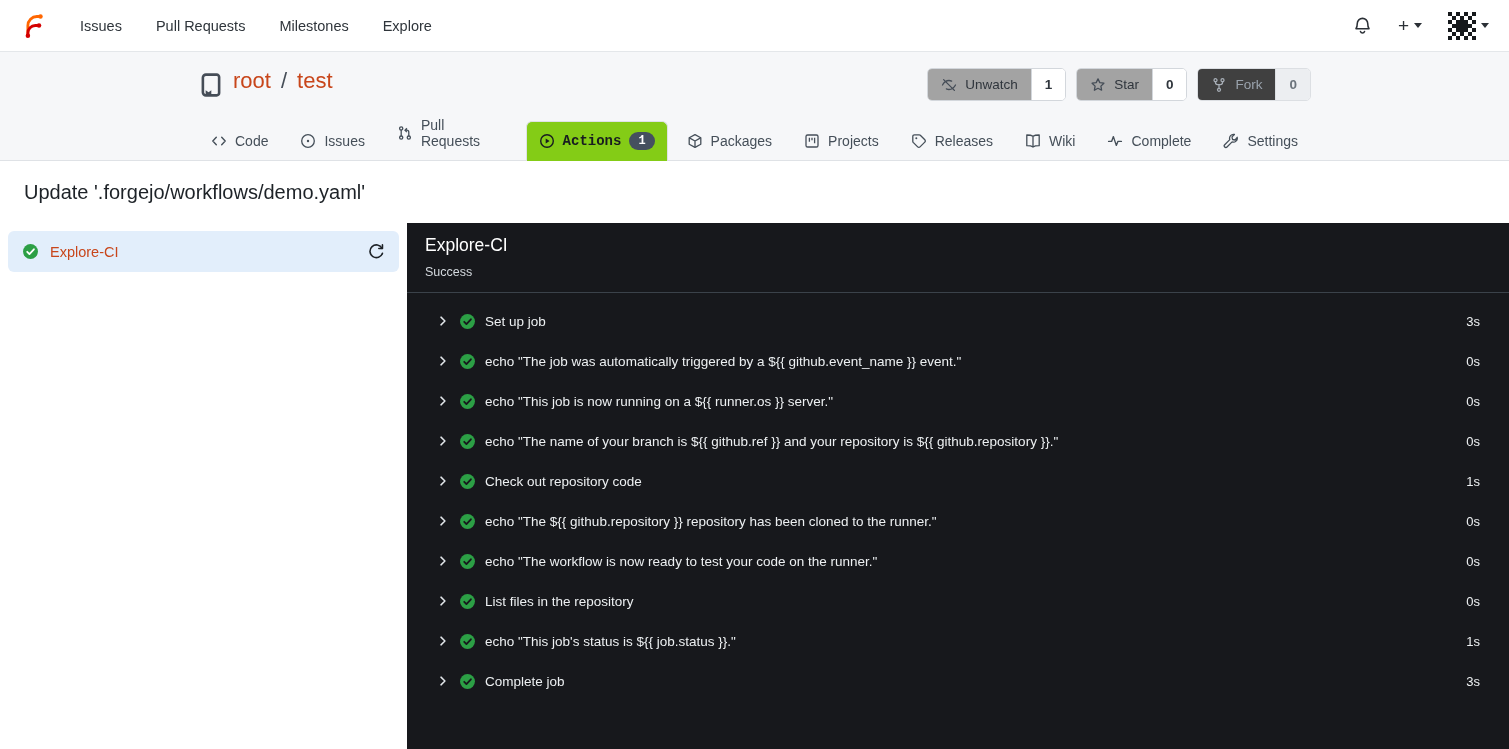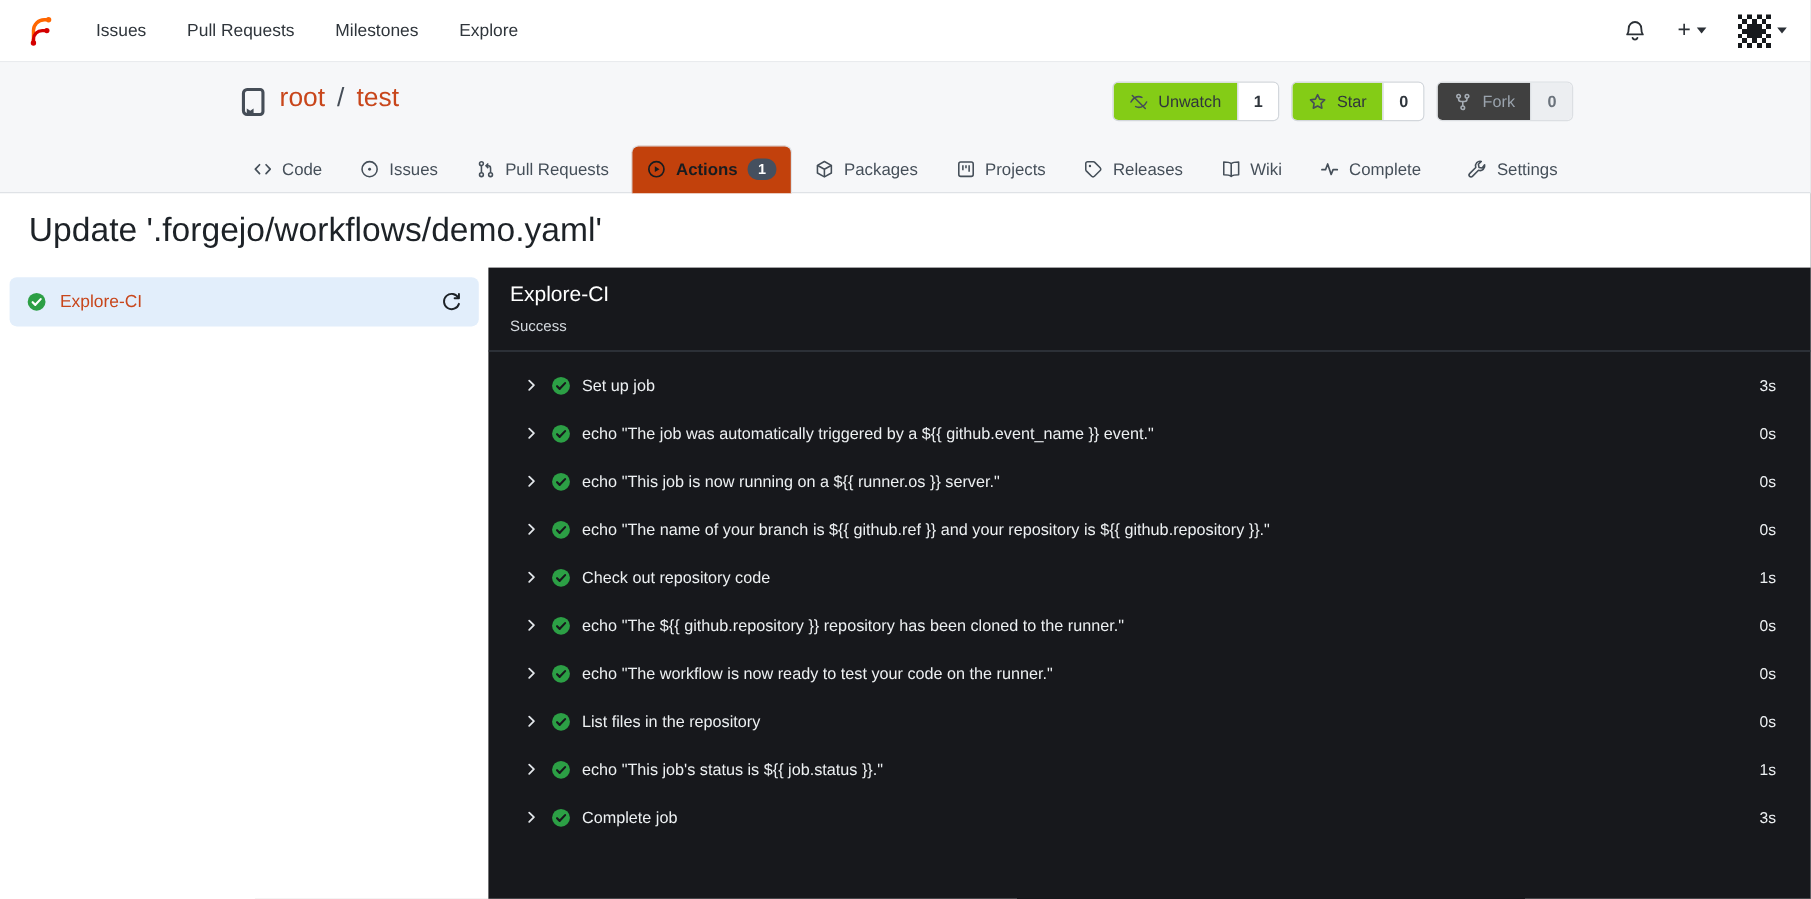--- a/index.html
+++ b/index.html
@@ -27,46 +27,46 @@
   
   .repo-header { background:#f6f7f9; border-bottom:1px solid #dfe2e6; height:109px; }
   .repo-inner { width:1113px; margin:0 auto; height:100%; display:flex; flex-direction:column; }
   .repo-title-row { display:flex; gap:9px; padding-top:16px; }
   .repo-icon { color:#454d57; }
   .repo-link { color:var(--accent); font-size:22px; cursor:pointer; text-decoration:none; }
   .slash { font-size:22px; color:#454d57; margin:0 1px; }
   .repo-actions { margin-left:auto; display:flex; gap:10px; }
   .btn-group { display:flex; border:1px solid #d3d7dc; border-radius:5px; overflow:hidden;
                background:#fff; height:33px; align-items:stretch; }
-  .btn { display:flex; align-items:center; gap:8px; padding:0 13px; font-size:13.5px; background:#84cc16;
+  .btn { display:flex; align-items:center; gap:8px; padding:0 13px; font-size:13.5px; background:#a3a3a3;
          border:none; color:#2f353c; cursor:pointer; font-family:inherit; }
   .btn .icon { color:#454d57; }
   .btn-count { display:flex; align-items:center; padding:0 13px; border-left:1px solid #d3d7dc;
                font-size:13.5px; font-weight:700; background:#fff; color:#2f353c; cursor:pointer;
                text-decoration:none; }
   .btn-group.disabled { border-color:#dcdfe3; }
   .btn-group.disabled .btn { color:#9aa3ad; background:#404040; cursor:default; }
   .btn-group.disabled .btn .icon { color:#a6adb5; }
   .btn-group.disabled .btn-count { background:#eceef1; color:#6b737c; border-left-color:#dcdfe3; }
 
   
   .repo-tabs { display:flex; align-items:flex-end; margin-top:auto; gap:6px; }
   .tab { display:flex; align-items:center; gap:8px; padding:10px 12px 11px; font-size:14px;
          color:#454f59; cursor:pointer; border:1px solid transparent; text-decoration:none;
          border-bottom:none; border-radius:6px 6px 0 0; }
   .tab .icon { color:#454f59; }
-  .tab.active { background:#c2410c; border-color:#dfe2e6; color:#181c20; font-weight:700; margin-bottom:-1px; }
+  .tab.active { background:#84cc16; border-color:#dfe2e6; color:#181c20; font-weight:700; margin-bottom:-1px;font-family:Liberation Mono, monospace; }
   .tab.active .icon { color:#181c20; }
   .tab .badge { background:var(--badge); color:#fff; font-size:12px; padding:2px 9px;
                 border-radius:10px; font-weight:600; }
   .tab.right { margin-left:auto; }
 
   
   .run-title { height:62px; display:flex; align-items:center; padding:0 24px; }
-  .run-title h1 { margin:0; font-size:28px; font-weight:500; color:#1d2227; }
+  .run-title h1 { margin:0; font-size:20px; font-weight:500; color:#1d2227; }
 
   
   .run-layout { display:flex; height:527px; }
   .jobs-sidebar { width:407px; padding:8px; flex:none; background:#fff; }
   .job-item { display:flex; align-items:center; gap:11px; background:var(--jobsel);
               border-radius:6px; padding:12px 14px; cursor:pointer; }
   .job-name { color:var(--accent); font-size:14.5px; }
   .job-rerun { margin-left:auto; color:#1d2227; display:flex; cursor:pointer; }
 
   .log-panel { flex:1; background:var(--panel); color:#e6e9ec; display:flex; flex-direction:column; }

